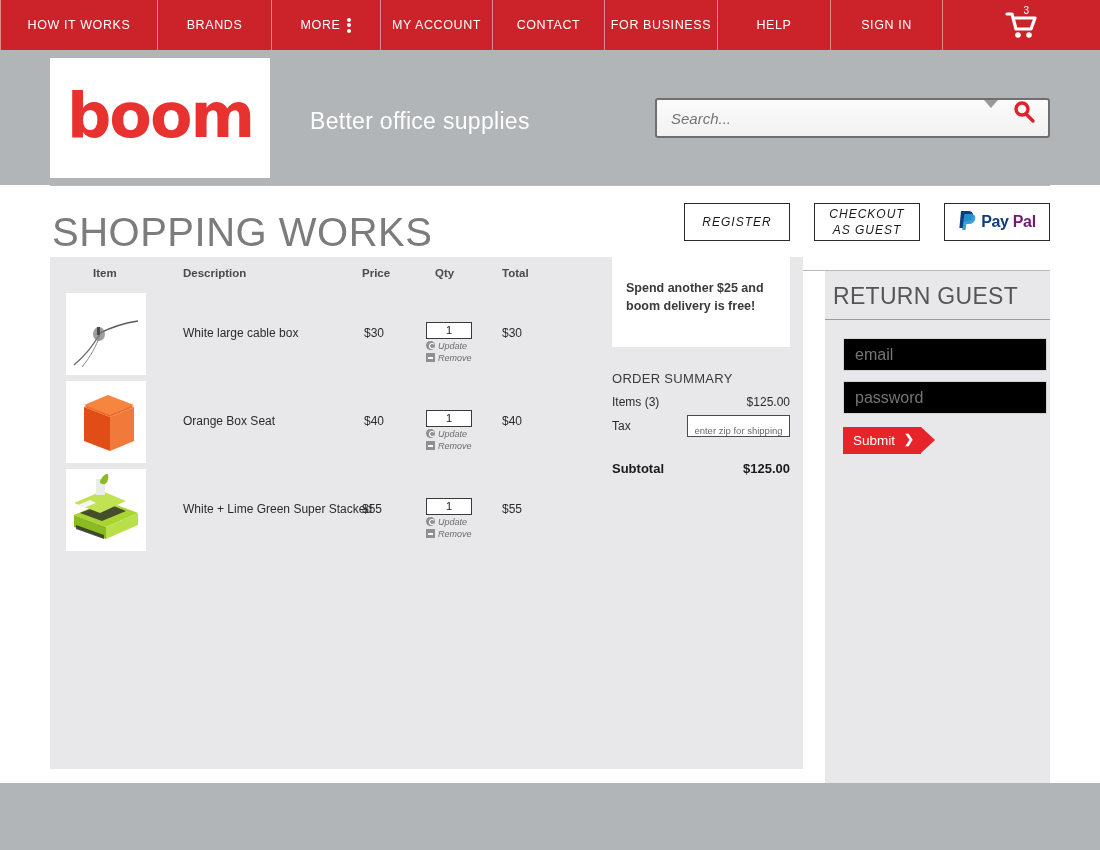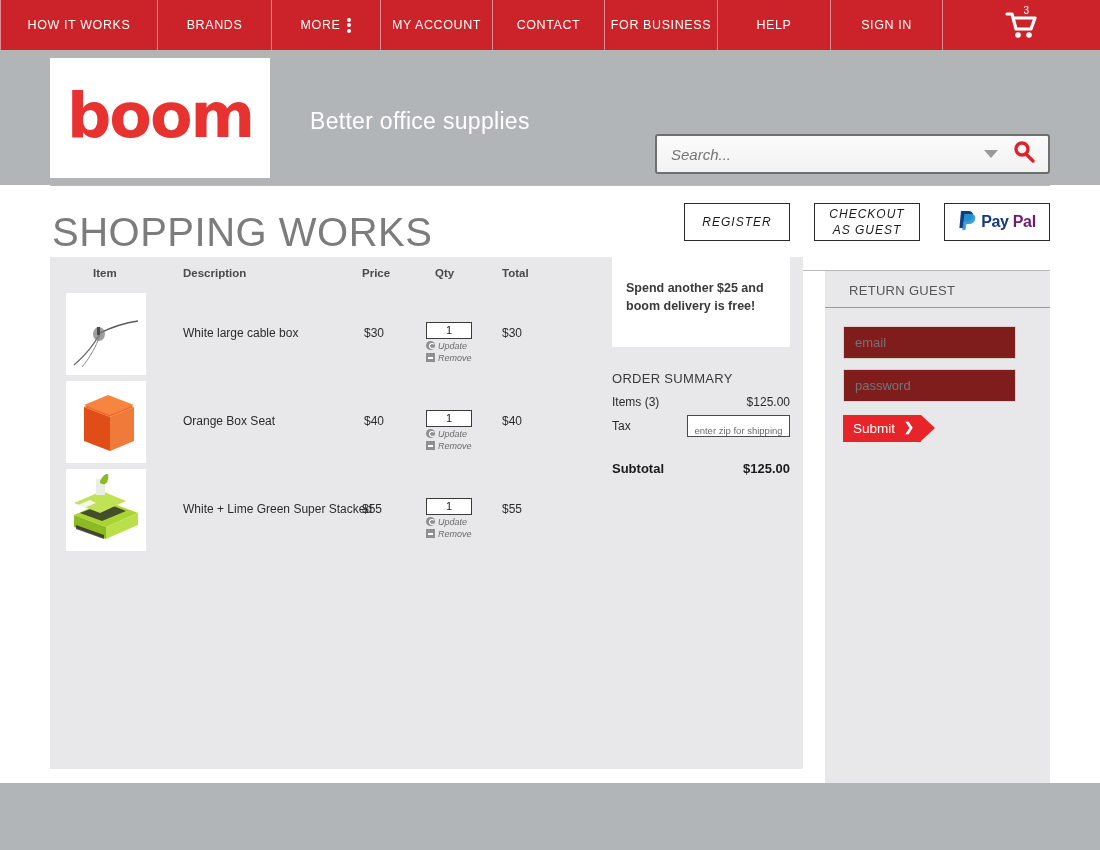--- a/index.html
+++ b/index.html
@@ -57,21 +57,21 @@
     font-family:"DejaVu Sans", sans-serif; line-height:1; position:relative; top:-2px;
   }
   .tagline{
     position:absolute; left:310px; top:58px;
     color:#ffffff; font-size:23px; letter-spacing:.3px;
   }
   .searchbox{
     position:absolute; left:655px; top:48px; width:395px; height:40px;
     background:linear-gradient(#fbfbfb,#f2f2f2);
     border:2px solid #6f6f6f; border-radius:3px;
-    display:flex; align-items:center;margin-top:36px;
+    display:flex; 
   }
   .search-input{
     flex:1 1 auto; border:none; outline:none; background:transparent;
     font-family:"Liberation Sans", sans-serif; font-style:italic;
     font-size:15px; color:#9a9a9a; padding-left:14px;
   }
   .search-chevron{
     width:0; height:0; margin-right:14px;
     border-left:7px solid transparent; border-right:7px solid transparent;
     border-top:8px solid #9a9a9a;
@@ -170,27 +170,27 @@
     font-size:9.5px; color:#6b6b6b; cursor:text;
   }
   .sum-sub{ display:flex; justify-content:space-between; margin-top:24px; font-size:13px; font-weight:bold; color:#1a1a1a; }
 
   
   .side-panel{
     position:absolute; left:775px; top:86px; width:225px; height:512px;
     background:#e8e8ea;
   }
   .side-title{
-    padding:12px 0 0 24px; font-size:13px; color:#555; letter-spacing:.3px;
+    padding:12px 0 0 8px; font-size:23px; color:#555; letter-spacing:.3px;
   }
   .side-rule{ margin:9px 0 0 0; width:225px; height:1px; background:#9c9c9c; }
   .side-form{ padding:18px 18px 0 18px; }
   .side-input{
-    width:173px; height:33px; background:#7f1d1d; border:1px solid #d3d3d3;
-    padding-left:11px; font-size:13px; color:#b4b4b4; outline:none;
+    width:204px; height:33px; background:#000000; border:1px solid #d3d3d3;
+    padding-left:11px; font-size:16px; color:#b4b4b4; outline:none;
     font-family:"Liberation Sans", sans-serif; margin-bottom:10px; display:block;
   }
   .submit-wrap{ position:relative; margin-top:13px; width:92px; height:27px; cursor:pointer; }
   .submit-body{
     position:absolute; left:0; top:0; width:78px; height:27px; background:#e8242b;
     display:flex; align-items:center; padding-left:10px;
     color:#ffffff; font-size:13.5px;
   }
   .submit-tip{
     position:absolute; left:78px; top:0; width:0; height:0;

